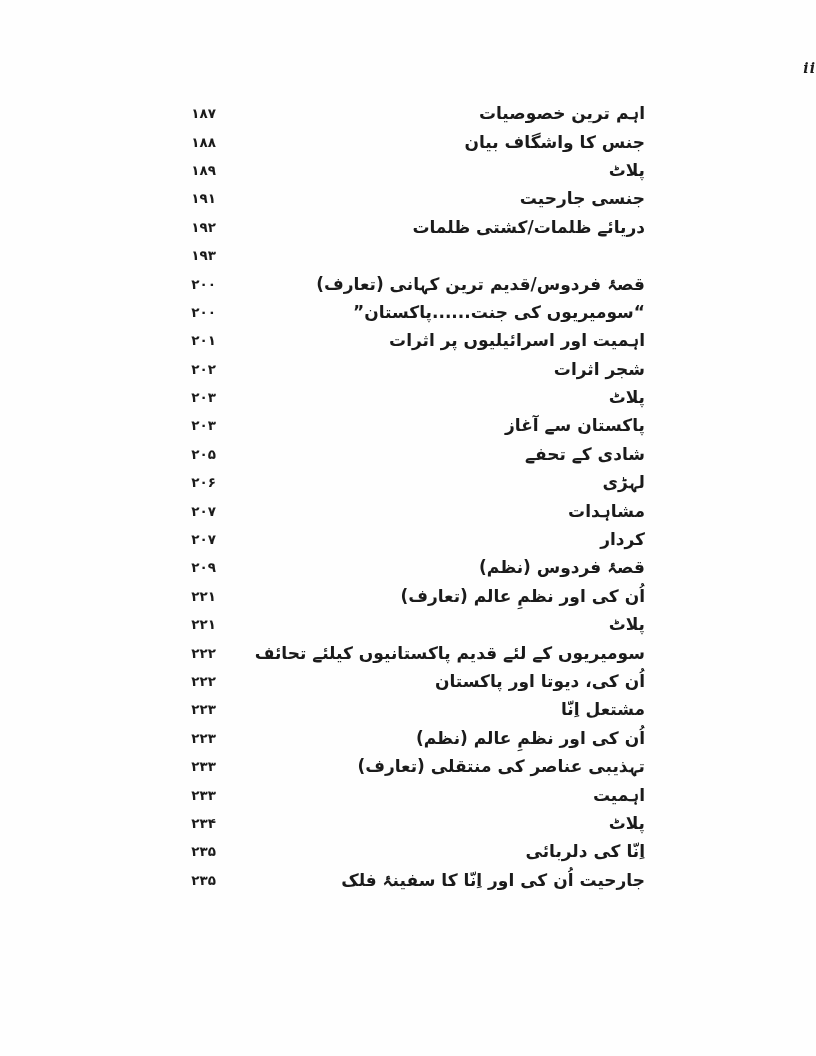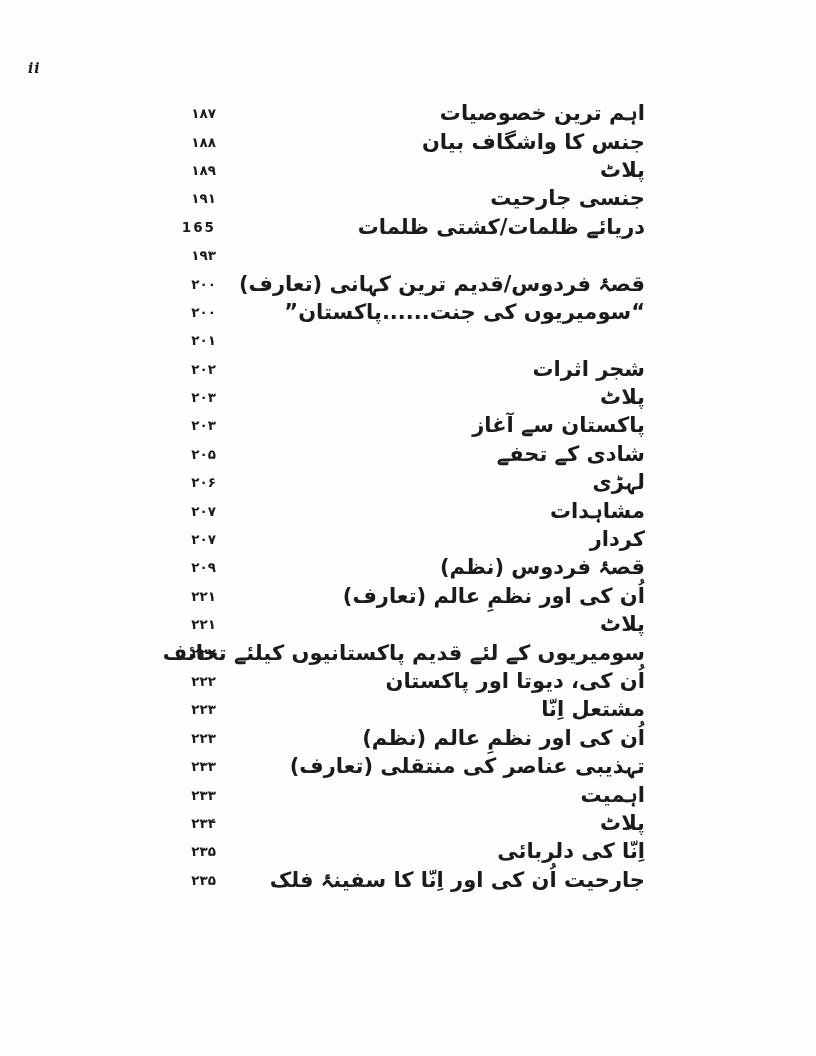--- a/index.html
+++ b/index.html
@@ -15,21 +15,21 @@
     background: #fefefe;
     color: #1b1b1b;
     overflow: hidden;
     font-family: "DejaVu Sans", sans-serif;
   }
   .page-num {
     position: absolute;
     top: 60px;
     left: 0;
     right: 0;
-    text-align: left;
+    text-align: right;
     font-family: "DejaVu Serif", serif;
     font-style: italic;
     font-weight: 700;
     font-size: 14px;
     letter-spacing: 1px;
     padding-left: 28px;
   }
   .toc {
     position: absolute;
     top: 99px;
@@ -55,21 +55,21 @@
   }
   .title {
     position: absolute;
     right: 171px;
     top: 50%;
     transform: translateY(-50%);
     direction: rtl;
     unicode-bidi: embed;
     text-align: center;
     font-weight: 700;
-    font-size: 21px;
+    font-size: 17px;
     line-height: 1.35;
     font-family: "DejaVu Sans", sans-serif;
     white-space: nowrap;
   }
 </style>
 </head>
 <body>
 
 <div class="page">
   <div class="page-num">ii</div>
@@ -89,40 +89,41 @@
     <span class="num">۱۸۹</span>
     <span class="title">پلاٹ</span>
   </div>
 
   <div class="row">
     <span class="num">۱۹۱</span>
     <span class="title">جنسی جارحیت</span>
   </div>
 
   <div class="row">
-    <span class="num">165</span>
+    <span class="num">۱۹۲</span>
     <span class="title">دریائے ظلمات/کشتی ظلمات</span>
   </div>
 
   <div class="row">
     <span class="num">۱۹۳</span>
   </div>
 
   <div class="row">
     <span class="num">۲۰۰</span>
     <span class="title">قصۂ فردوس/قدیم ترین کہانی (تعارف)</span>
   </div>
 
   <div class="row">
     <span class="num">۲۰۰</span>
     <span class="title">“سومیریوں کی جنت......پاکستان”</span>
   </div>
 
   <div class="row">
     <span class="num">۲۰۱</span>
+    <span class="title">اہمیت اور اسرائیلیوں پر اثرات</span>
   </div>
 
   <div class="row">
     <span class="num">۲۰۲</span>
     <span class="title">شجر اثرات</span>
   </div>
 
   <div class="row">
     <span class="num">۲۰۳</span>
     <span class="title">پلاٹ</span>

